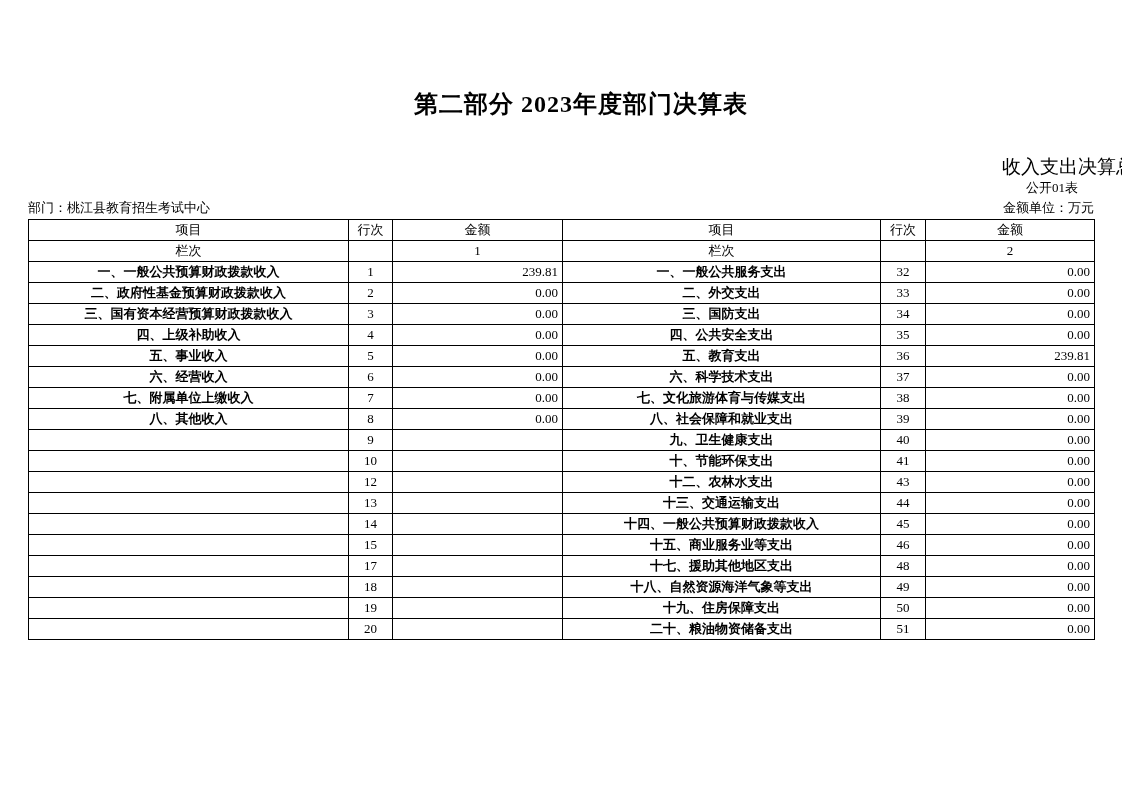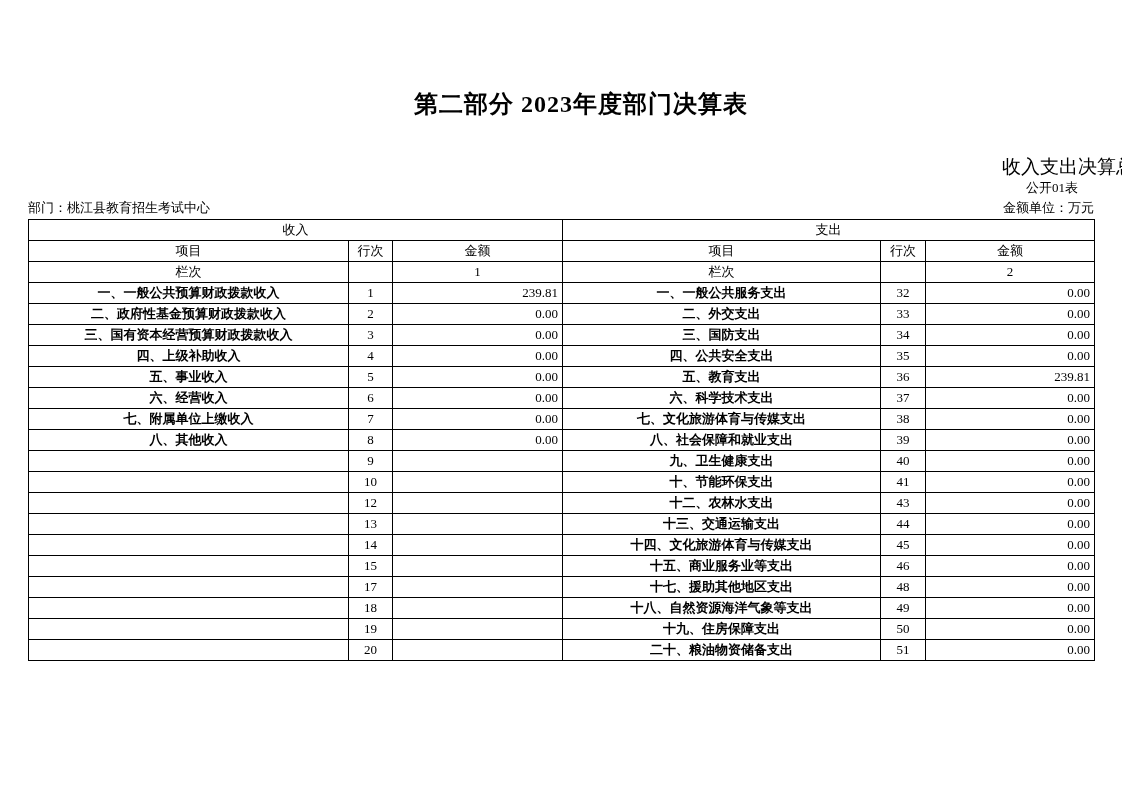--- a/index.html
+++ b/index.html
@@ -68,24 +68,20 @@
   <colgroup>
     <col style="width:320px">
       <col style="width:44px">
       <col style="width:170px">
     <col style="width:318px">
       <col style="width:45px">
       <col style="width:169px">
   </colgroup>
   <tbody id="acct-body">
     <tr>
-      <td colspan="3" class="center">收入</td>
-      <td colspan="3" class="center">支出</td>
-    </tr>
-    <tr>
       <td class="center">项目</td>
       <td class="center">行次</td>
       <td class="center">金额</td>
       <td class="center">项目</td>
       <td class="center">行次</td>
       <td class="center">金额</td>
     </tr>
     <tr>
       <td class="center">栏次</td>
       <td class="center"></td>
@@ -187,21 +183,21 @@
         <td class="center">13</td>
         <td class="right"></td>
         <td class="left">十三、交通运输支出</td>
         <td class="center">44</td>
         <td class="right">0.00</td>
       </tr>
       <tr>
         <td class="left"></td>
         <td class="center">14</td>
         <td class="right"></td>
-        <td class="left">十四、文化旅游体育与传媒支出</td>
+        <td class="left">十四、一般公共预算财政拨款收入</td>
         <td class="center">45</td>
         <td class="right">0.00</td>
       </tr>
       <tr>
         <td class="left"></td>
         <td class="center">15</td>
         <td class="right"></td>
         <td class="left">十五、商业服务业等支出</td>
         <td class="center">46</td>
         <td class="right">0.00</td>

